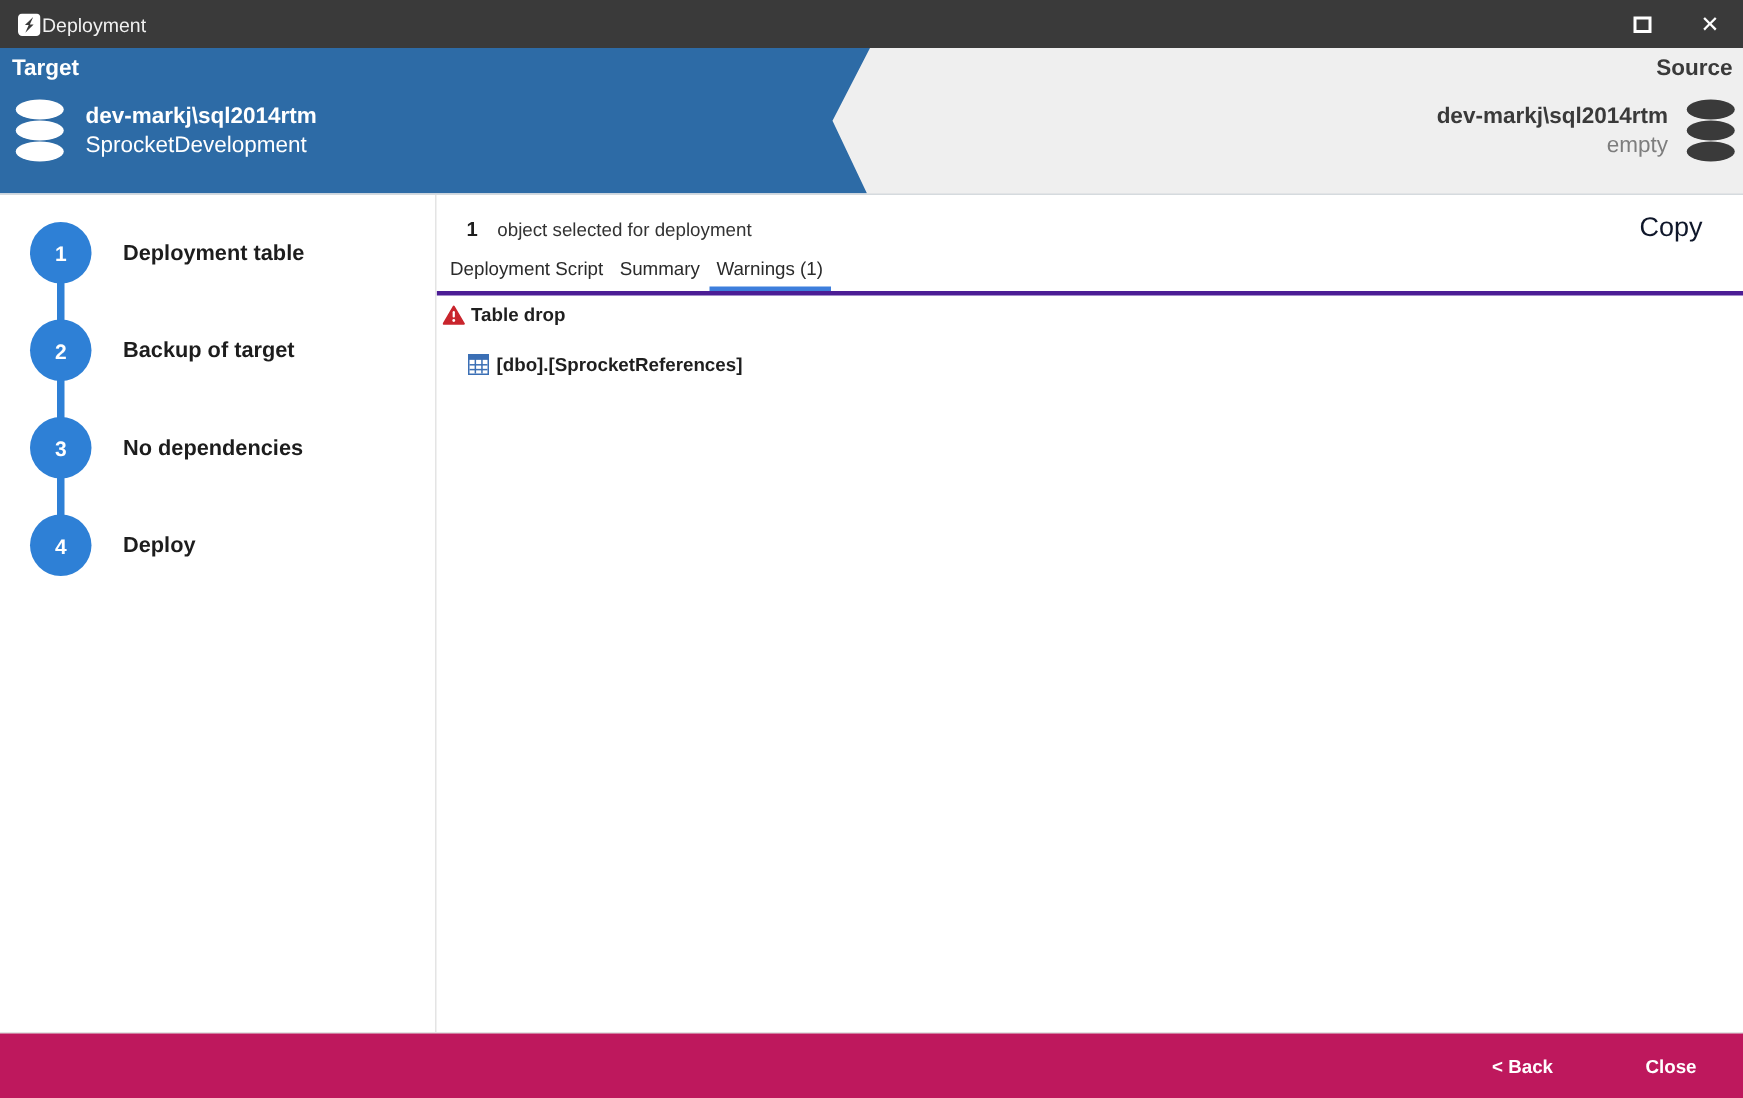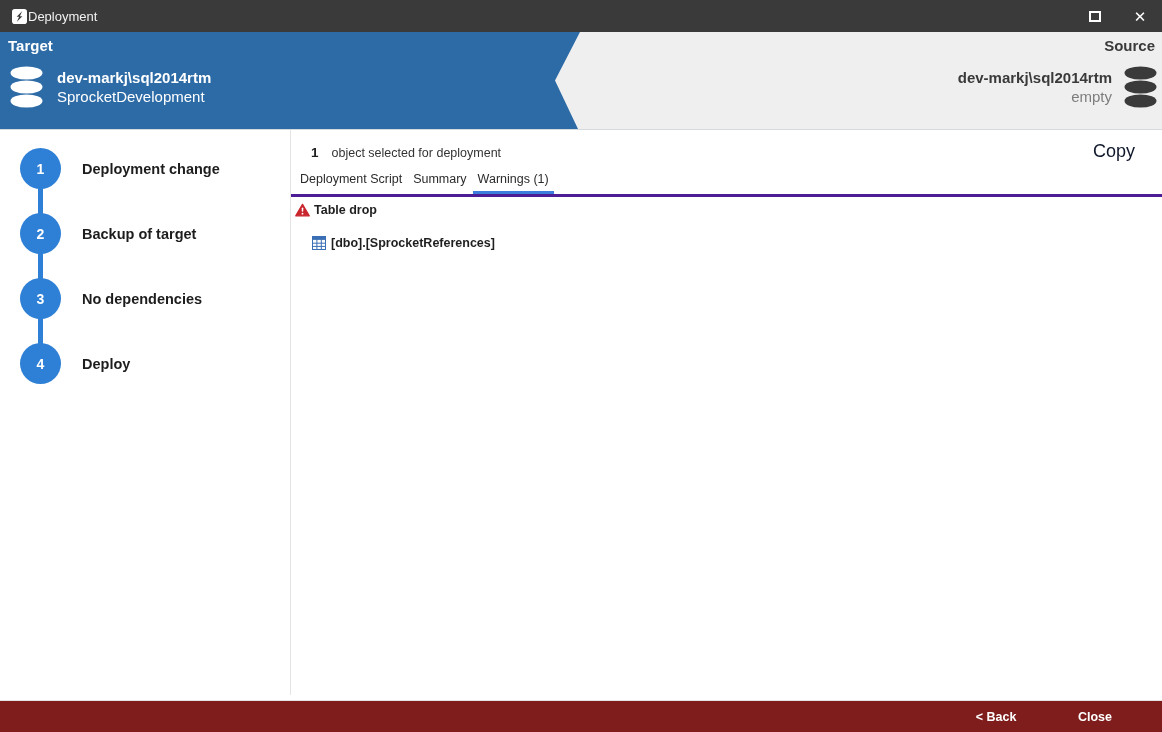--- a/index.html
+++ b/index.html
@@ -140,25 +140,24 @@
   .table-icon { width: 14px; height: 14px; display: block; flex: 0 0 auto; }
   .warning-object { font-weight: bold; font-size: 12.5px; color: #1f1f1f; margin-left: 5px; }
   .warning-desc {
     margin-left: 17px; margin-top: 4px;
     font-size: 12px; color: #a0a0a0;
   }
 
   
   .footer {
     position: absolute; left: 0; right: 0; bottom: 0;
-    height: 32px;
-    background: #7f1d1d;
+    height: 44px;
+    background: #be185d;
     border-top: 1px solid #e3e3e3;
     display: flex; align-items: center; justify-content: flex-end;
-    padding-right: 19px;
   }
   .btn {
     height: 26px; border: none; cursor: pointer;
     color: #ffffff; font-weight: bold; font-size: 12.5px;
     font-family: inherit;
     display: flex; align-items: center; justify-content: center;
   }
   .btn-back { width: 90px; background: transparent; margin-right: 6px; }
   .btn-deploy { width: 153px; background: #3d7edc; }
   .btn-close { width: 96px; background: transparent; text-align: center; }
@@ -214,21 +213,21 @@
     </div>
   </div>
 
   <div class="content">
 
     <div class="sidebar">
       <div class="step-line"></div>
 
       <div class="step step-1">
         <div class="step-circle">1</div>
-        <div class="step-label">Deployment change</div>
+        <div class="step-label">Deployment table</div>
       </div>
       <div class="step step-2">
         <div class="step-circle">2</div>
         <div class="step-label">Backup of target</div>
       </div>
       <div class="step step-3">
         <div class="step-circle">3</div>
         <div class="step-label">No dependencies</div>
       </div>
       <div class="step step-4">

